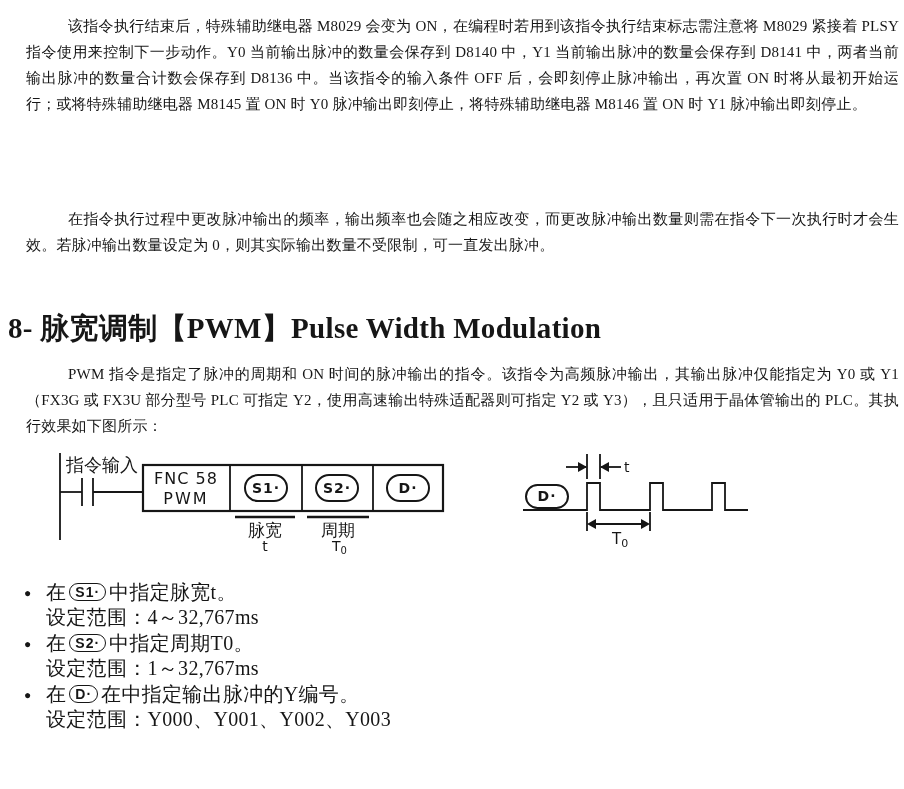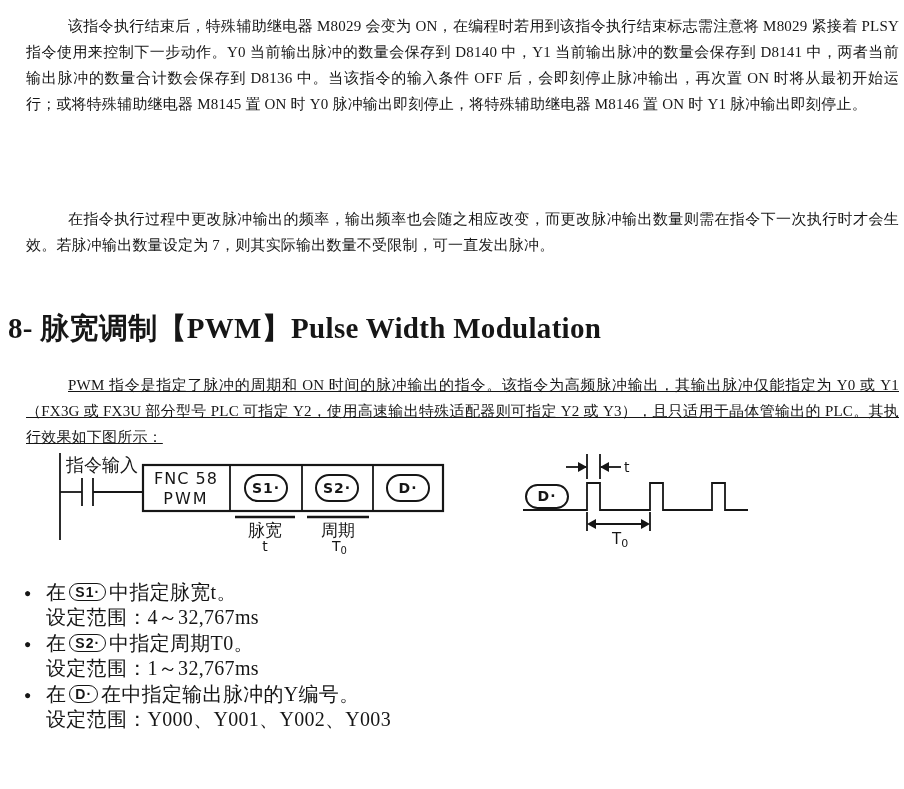--- a/index.html
+++ b/index.html
@@ -9,21 +9,21 @@
     overflow:hidden;
   }
   .body-par{
     position:absolute;left:18px;width:873px;margin:8px;
     font-size:15px;line-height:26px;text-align:justify;
     text-indent:42px;letter-spacing:0.2px;
   }
   .p1{top:5px;}
   .p2{top:198px;}
   .p4{top:749px;}
-  .p3{top:364px;text-decoration:underline;}
+  .p3{top:353px;}
   .heading{
     position:absolute;left:8px;top:309px;margin:0;
     font-size:29px;font-weight:bold;letter-spacing:0.3px;
   }
   .ladder-svg{position:absolute;left:40px;top:448px;}
   .wave-svg{position:absolute;left:490px;top:440px;}
   .bullets{position:absolute;left:24px;top:580px;width:860px;}
   .bullet{display:flex;margin-bottom:1px;}
   .b-dot{width:22px;font-size:12px;line-height:25px;padding-top:1px;}
   .b-body{flex:1;}
@@ -37,21 +37,21 @@
   svg text{font-family:"Liberation Serif","DejaVu Serif",serif;fill:#161616;}
   svg .tech{font-family:"DejaVu Sans","Liberation Sans",sans-serif;}
 </style>
 </head>
 <body>
 
 <div class="doc">
 
   <p class="body-par p1">该指令执行结束后，特殊辅助继电器 M8029 会变为 ON，在编程时若用到该指令执行结束标志需注意将 M8029 紧接着 PLSY 指令使用来控制下一步动作。Y0 当前输出脉冲的数量会保存到 D8140 中，Y1 当前输出脉冲的数量会保存到 D8141 中，两者当前输出脉冲的数量合计数会保存到 D8136 中。当该指令的输入条件 OFF 后，会即刻停止脉冲输出，再次置 ON 时将从最初开始运行；或将特殊辅助继电器 M8145 置 ON 时 Y0 脉冲输出即刻停止，将特殊辅助继电器 M8146 置 ON 时 Y1 脉冲输出即刻停止。</p>
 
-  <p class="body-par p2">在指令执行过程中更改脉冲输出的频率，输出频率也会随之相应改变，而更改脉冲输出数量则需在指令下一次执行时才会生效。若脉冲输出数量设定为 7，则其实际输出数量不受限制，可一直发出脉冲。</p>
+  <p class="body-par p2">在指令执行过程中更改脉冲输出的频率，输出频率也会随之相应改变，而更改脉冲输出数量则需在指令下一次执行时才会生效。若脉冲输出数量设定为 0，则其实际输出数量不受限制，可一直发出脉冲。</p>
 
   <h2 class="heading">8- 脉宽调制【PWM】Pulse Width Modulation</h2>
 
   <p class="body-par p3">PWM 指令是指定了脉冲的周期和 ON 时间的脉冲输出的指令。该指令为高频脉冲输出，其输出脉冲仅能指定为 Y0 或 Y1（FX3G 或 FX3U 部分型号 PLC 可指定 Y2，使用高速输出特殊适配器则可指定 Y2 或 Y3），且只适用于晶体管输出的 PLC。其执行效果如下图所示：</p>
 
   <svg class="ladder-svg" width="460" height="140" viewBox="0 0 460 140">
     <g stroke="#161616" stroke-width="1.8" fill="none">
       <line x1="20" y1="5" x2="20" y2="92"></line>
       <line x1="20" y1="44" x2="42" y2="44"></line>
       <line x1="42" y1="30" x2="42" y2="58"></line>

